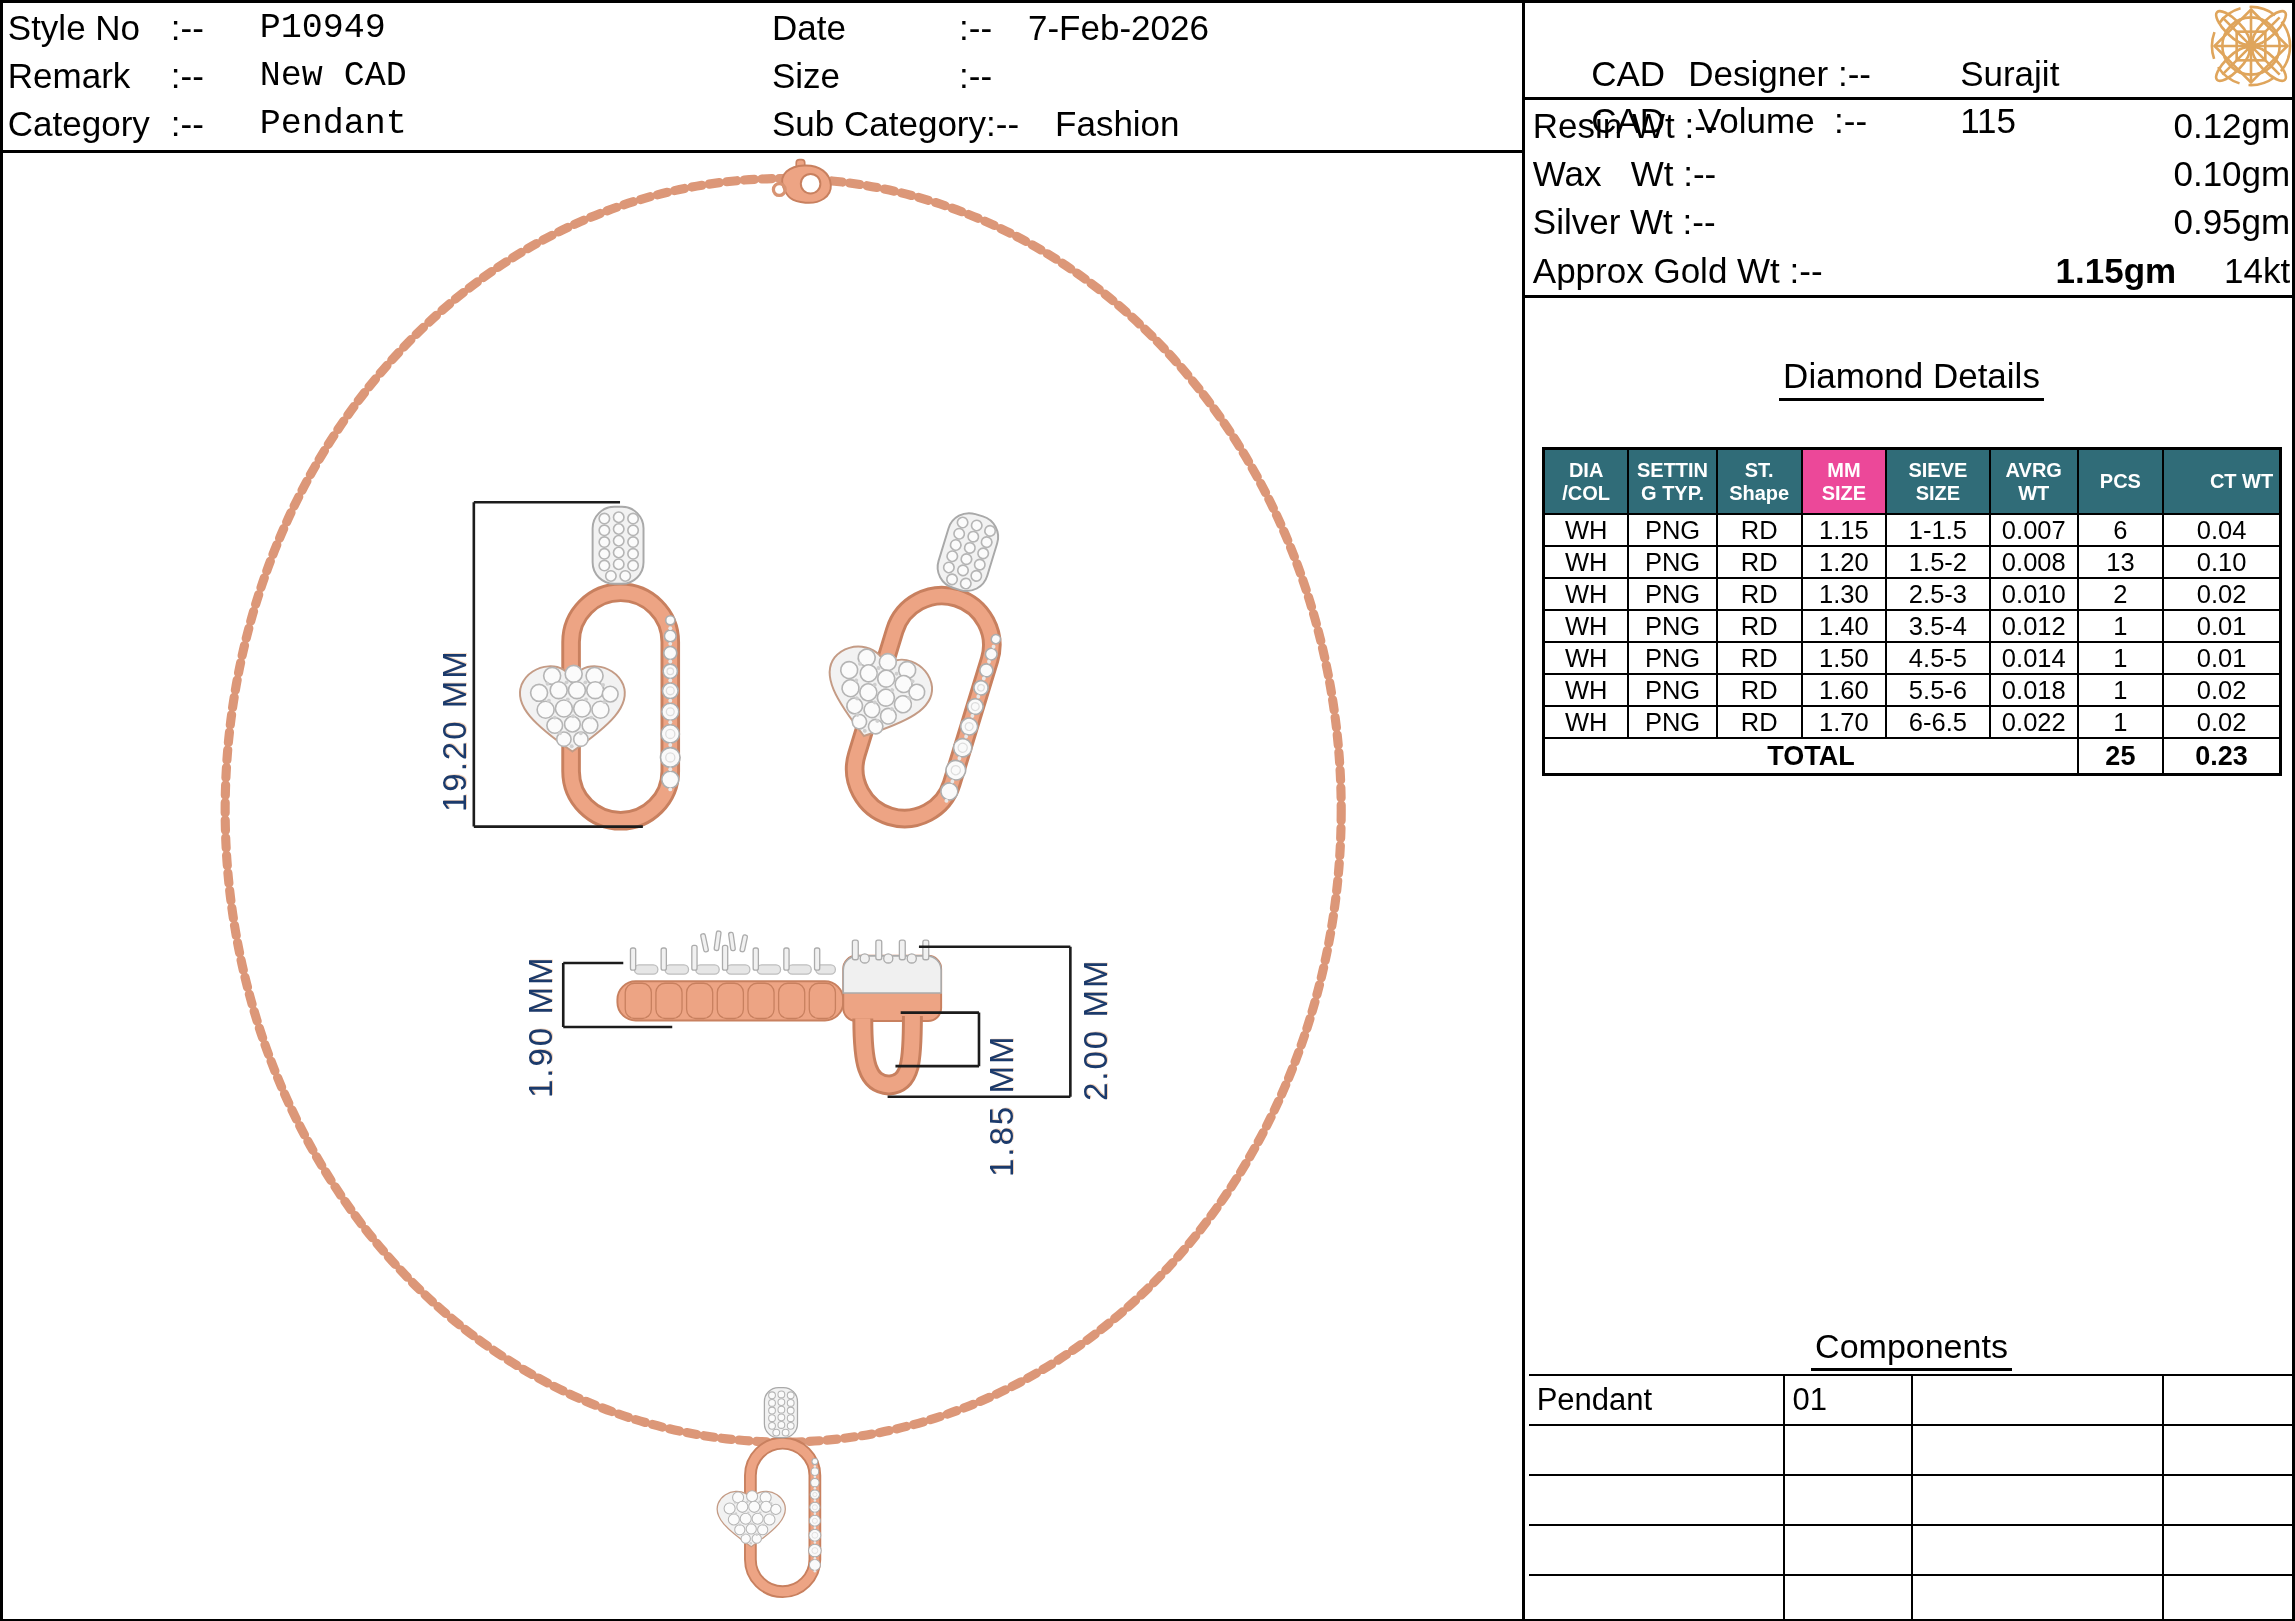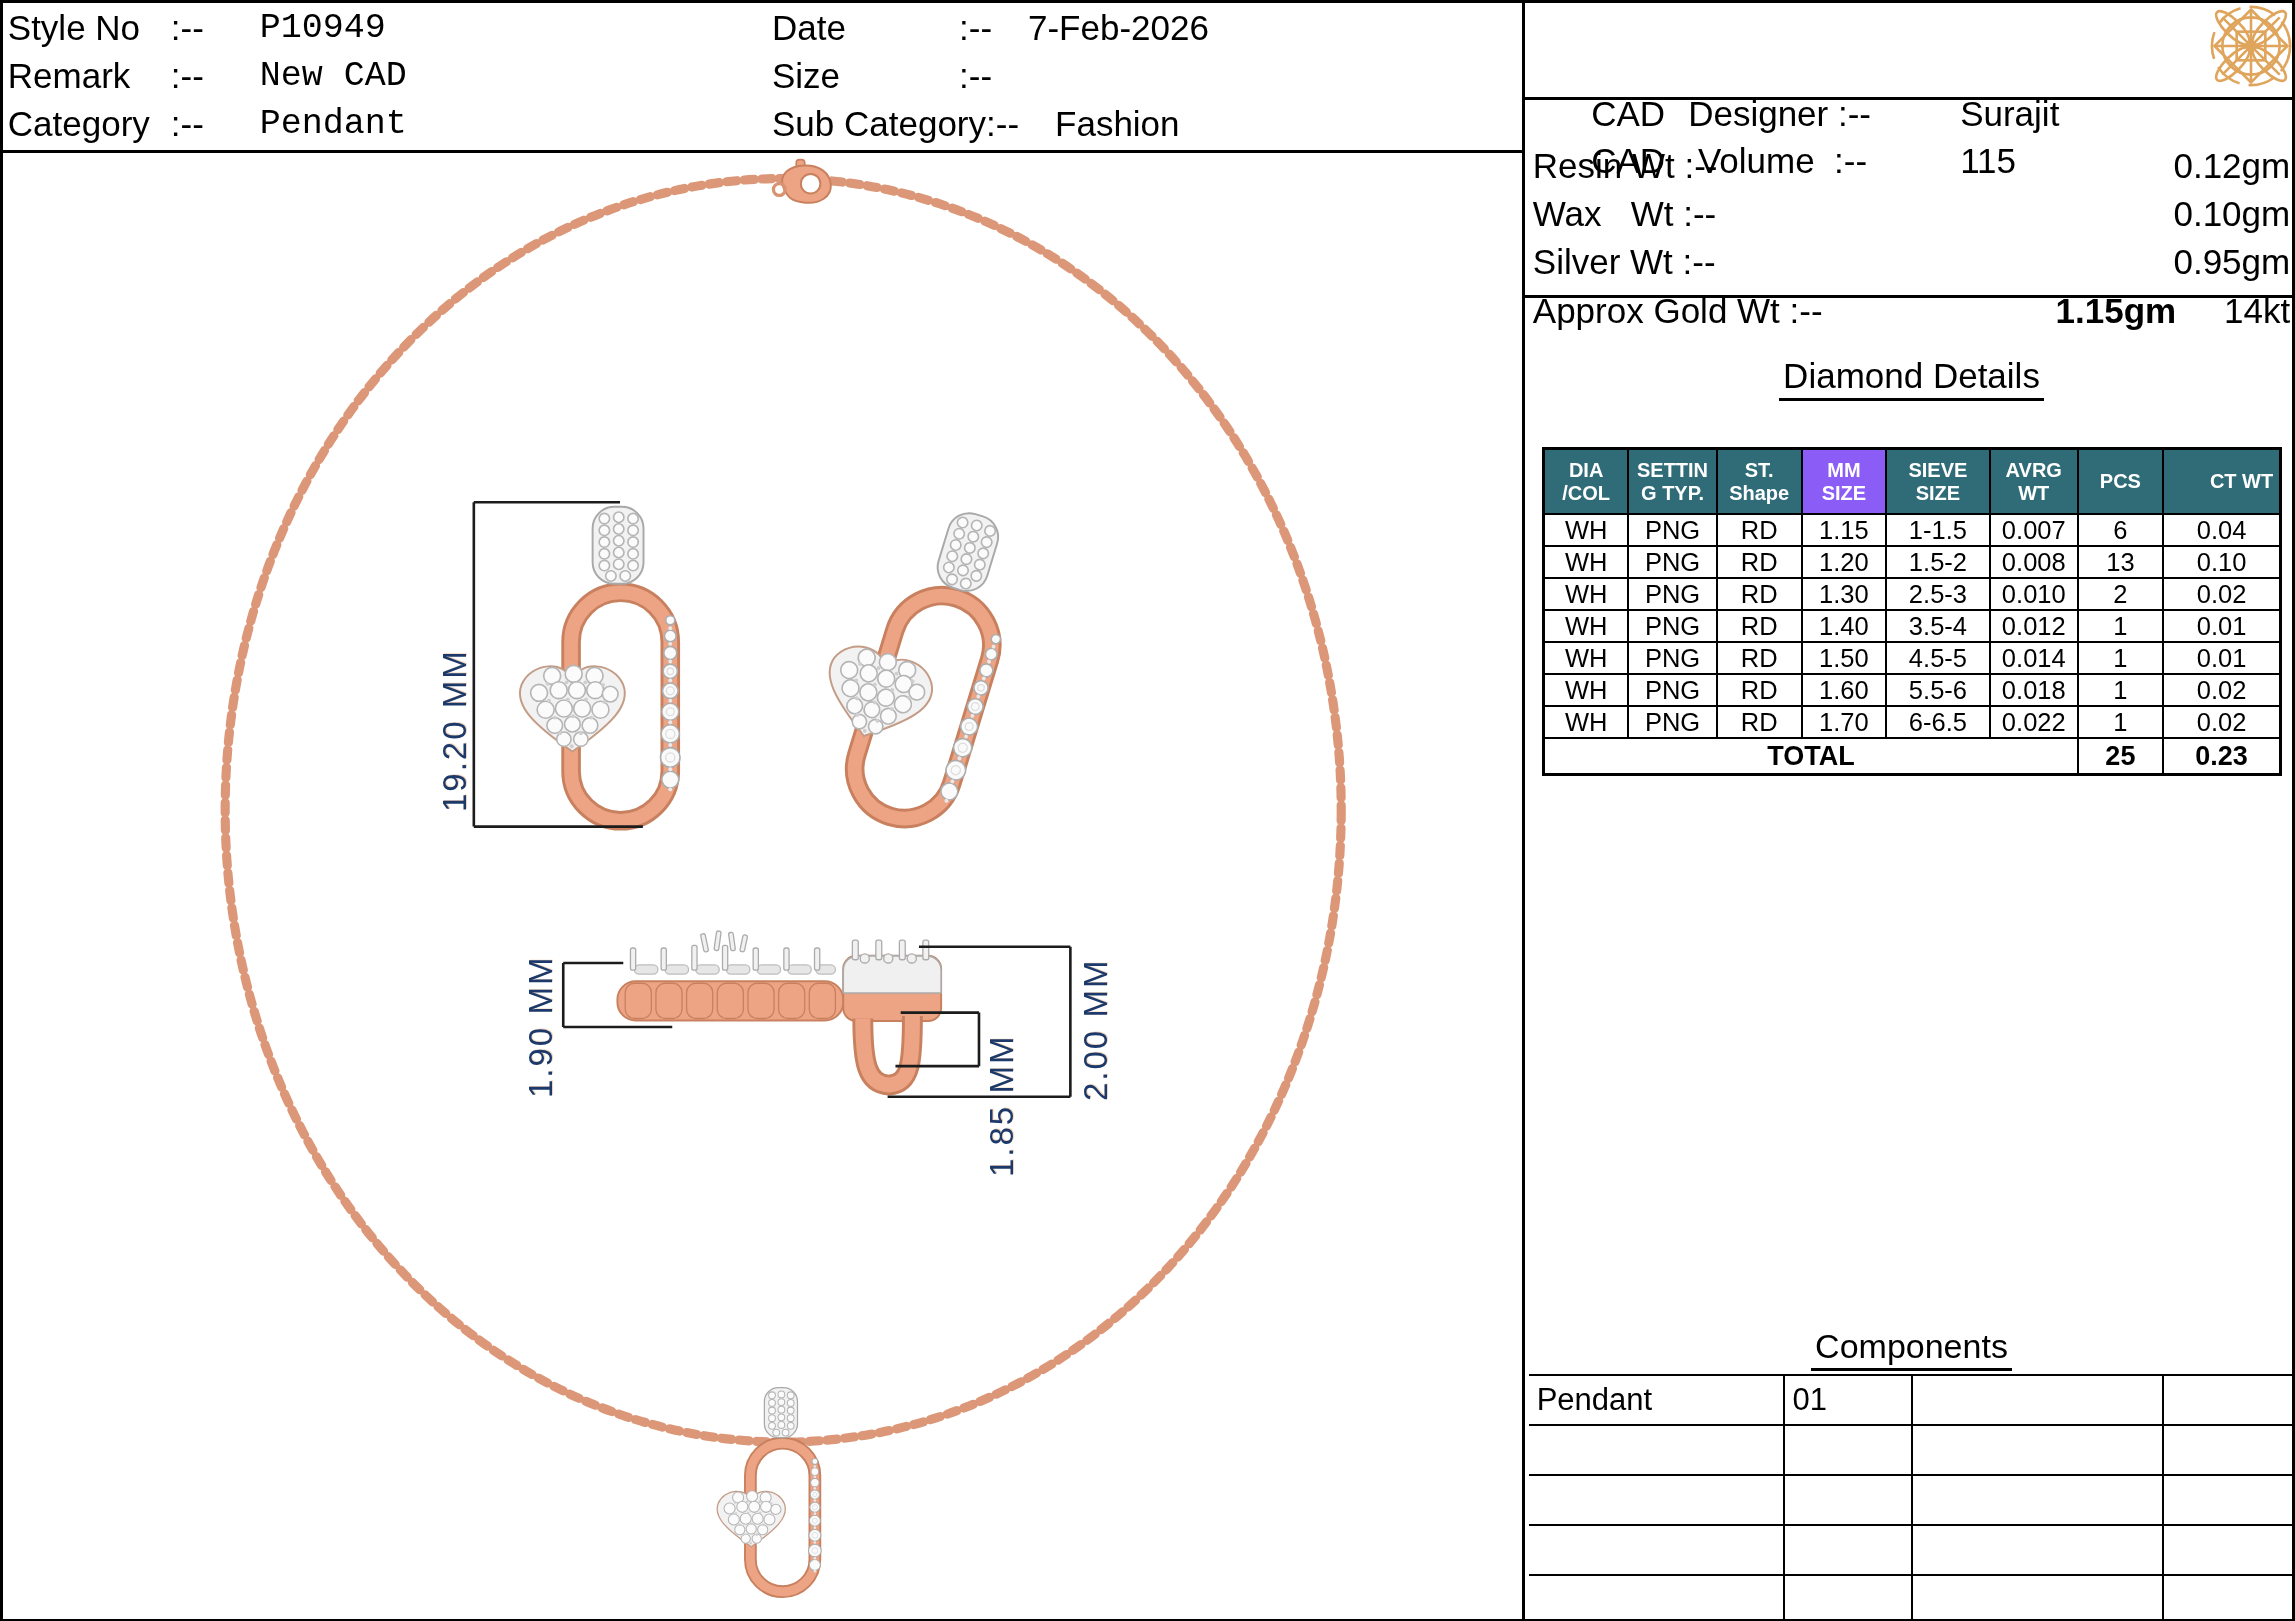--- a/index.html
+++ b/index.html
@@ -16,21 +16,21 @@
   .info-row{display:flex;height:48px;line-height:48px;font-size:35px;white-space:pre;}
   #info-left .i-lbl{min-width:163px;}
   #info-mid  .i-lbl{min-width:187px;}
   #info-left .i-sep{width:60px;}
   #info-mid  .i-sep{width:33px;}
   #info-left .i-val{margin-left:29px;font-family:Liberation Mono, monospace;}
   #info-mid  .i-val{margin-left:36px;}
 
   
   #right-panel{position:absolute;left:1522px;top:0;width:773px;height:1622px;border-left:3.3px solid #000;}
-  .p-row{position:absolute;left:7.8px;right:7.8px;height:47px;line-height:47px;font-size:35px;white-space:pre;margin-top:40px;}
+  .p-row{position:absolute;left:7.8px;right:7.8px;height:47px;line-height:47px;font-size:35px;white-space:pre;}
   .cad-prefix{display:inline-block;width:97px;}
   .cad-label{display:inline-block;width:272px;white-space:pre;}
   .hline{position:absolute;left:0;right:0;height:3.3px;background:#000;}
   .flexrow{display:flex;justify-content:space-between;}
   #gold-row{display:flex;}
   #gold-row .spacer{flex:1;}
   #gold-row .g-val{font-weight:bold;}
   #gold-row .g-purity{width:114px;text-align:right;}
   .sec-title{position:absolute;left:0;right:0;text-align:center;font-size:35px;height:46px;line-height:42px;}
   .underline{border-bottom:3.9px solid #000;padding:0 3.9px 2.6px 3.9px;}
@@ -138,21 +138,21 @@
                 <div>/COL</div>
               </th>
               <th style="background: rgb(48, 108, 120);">
                 <div>SETTIN</div>
                 <div>G TYP.</div>
               </th>
               <th style="background: rgb(48, 108, 120);">
                 <div>ST.</div>
                 <div>Shape</div>
               </th>
-              <th style="background: #8b5cf6;">
+              <th style="background: #ec4899;">
                 <div>MM</div>
                 <div>SIZE</div>
               </th>
               <th style="background: rgb(48, 108, 120);">
                 <div>SIEVE</div>
                 <div>SIZE</div>
               </th>
               <th style="background: rgb(48, 108, 120);">
                 <div>AVRG</div>
                 <div>WT</div>

